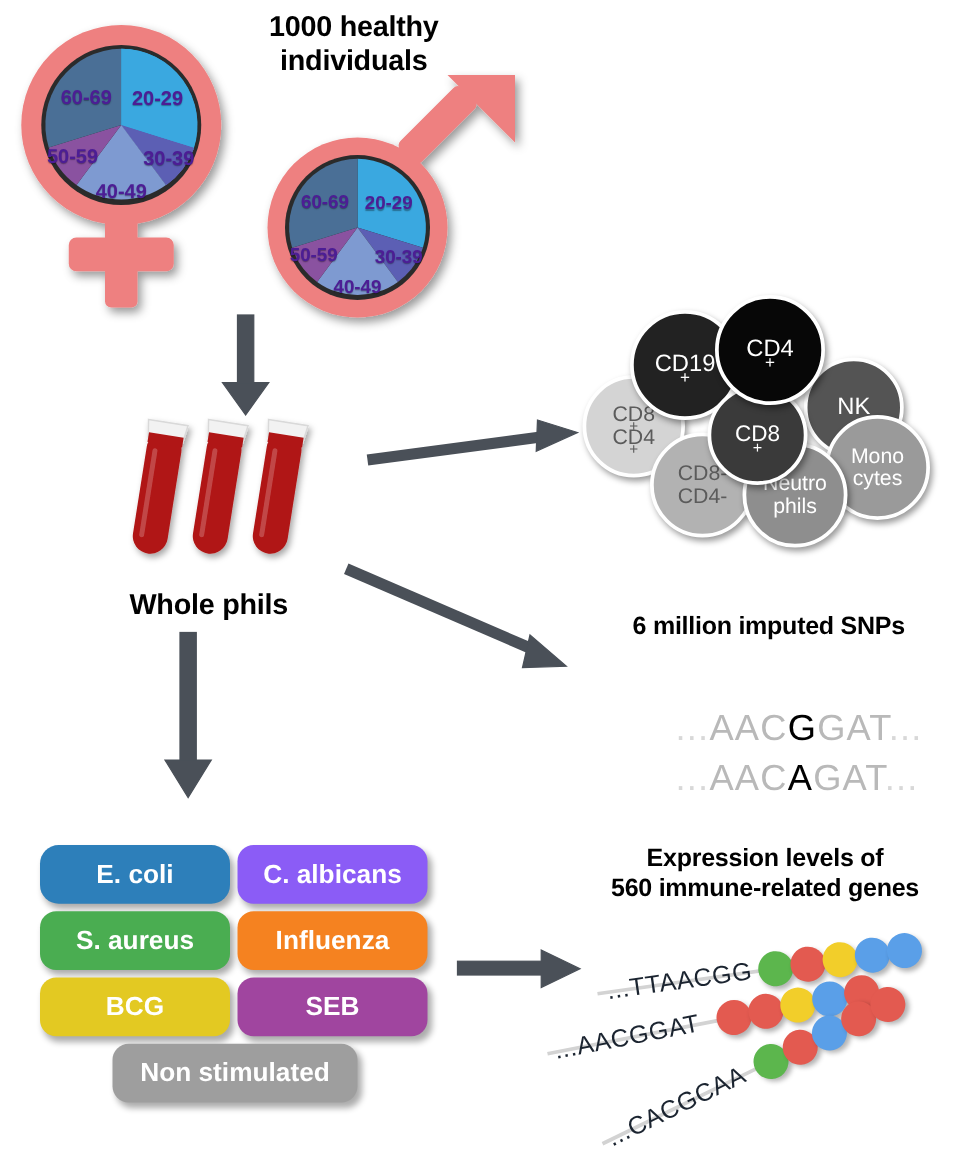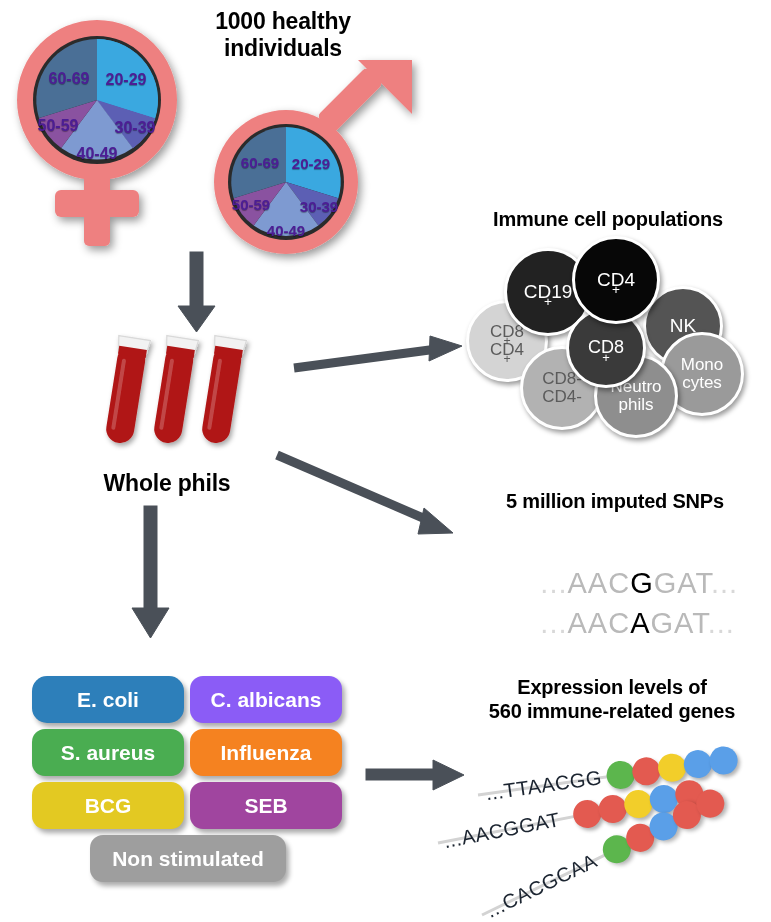--- a/index.html
+++ b/index.html
@@ -227,21 +227,20 @@
           <path d="M106 8 L138 8 L136 22 L108 22 Z" fill="#f2f2f2" stroke="#d9d9d9" stroke-width="1.2"></path>
           <rect x="108" y="18" width="28" height="8" fill="#b01414"></rect>
           <rect x="113" y="30" width="4" height="72" rx="2" fill="#ffffff" opacity="0.22"></rect>
         </g>
       </g>
     </svg>
   </div>
 
   <div class="abs heading" style="left:82px; top:470px; width:170px; font-size:23px;">Whole phils</div>
 
-  <div class="abs heading" style="left:458px; top:208px; width:300px; font-size:20px;">Immune cell populations</div>
 
   <div class="abs" style="left:0; top:0; width:771px; height:922px;">
 
     <div class="cell" style="left:466px; top:300px; width:82px; height:82px; background:#d4d4d4; color:#5b5b5b; font-size:17px; z-index:1;">
       <div>
         <span>
             <span>CD8</span>
             <span class="sup">+</span>
           </span>
         <span>
@@ -299,21 +298,21 @@
     </div>
 
     <div class="cell" style="left:594px; top:354px; width:84px; height:84px; background:#8e8e8e; color:#ffffff; font-size:17px; z-index:3;">
       <div>
         <span>Neutro</span>
         <span>phils</span>
       </div>
     </div>
   </div>
 
-  <div class="abs heading" style="left:470px; top:490px; width:290px; font-size:20px;">5 million imputed SNPs</div>
+  <div class="abs heading" style="left:470px; top:490px; width:290px; font-size:20px;">6 million imputed SNPs</div>
 
   <div class="abs" style="left:486px; top:530px; width:270px; height:90px;">
     <div class="snp-row" style="left:0; top:4px; font-size:29px;">
       <span class="snp-fade">...</span><span class="snp-dim">AAC</span><span class="snp-hi">G</span><span class="snp-dim">GAT</span><span class="snp-fade">...</span>
     </div>
     <div class="snp-row" style="left:0; top:44px; font-size:29px;">
       <span class="snp-fade">...</span><span class="snp-dim">AAC</span><span class="snp-hi">A</span><span class="snp-dim">GAT</span><span class="snp-fade">...</span>
     </div>
   </div>
 

